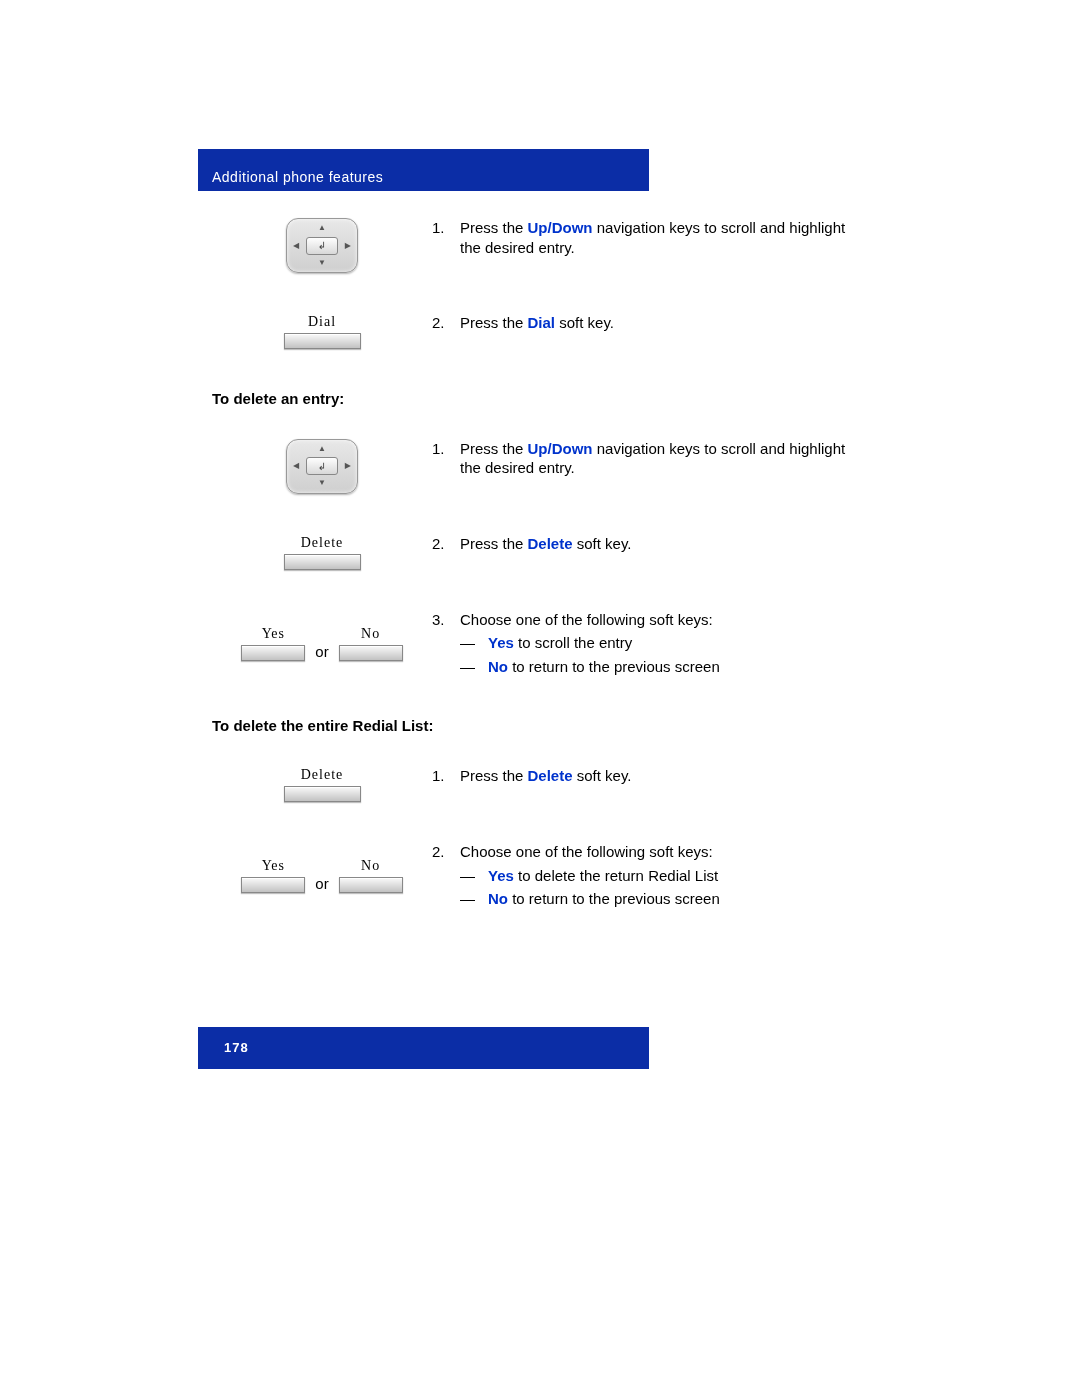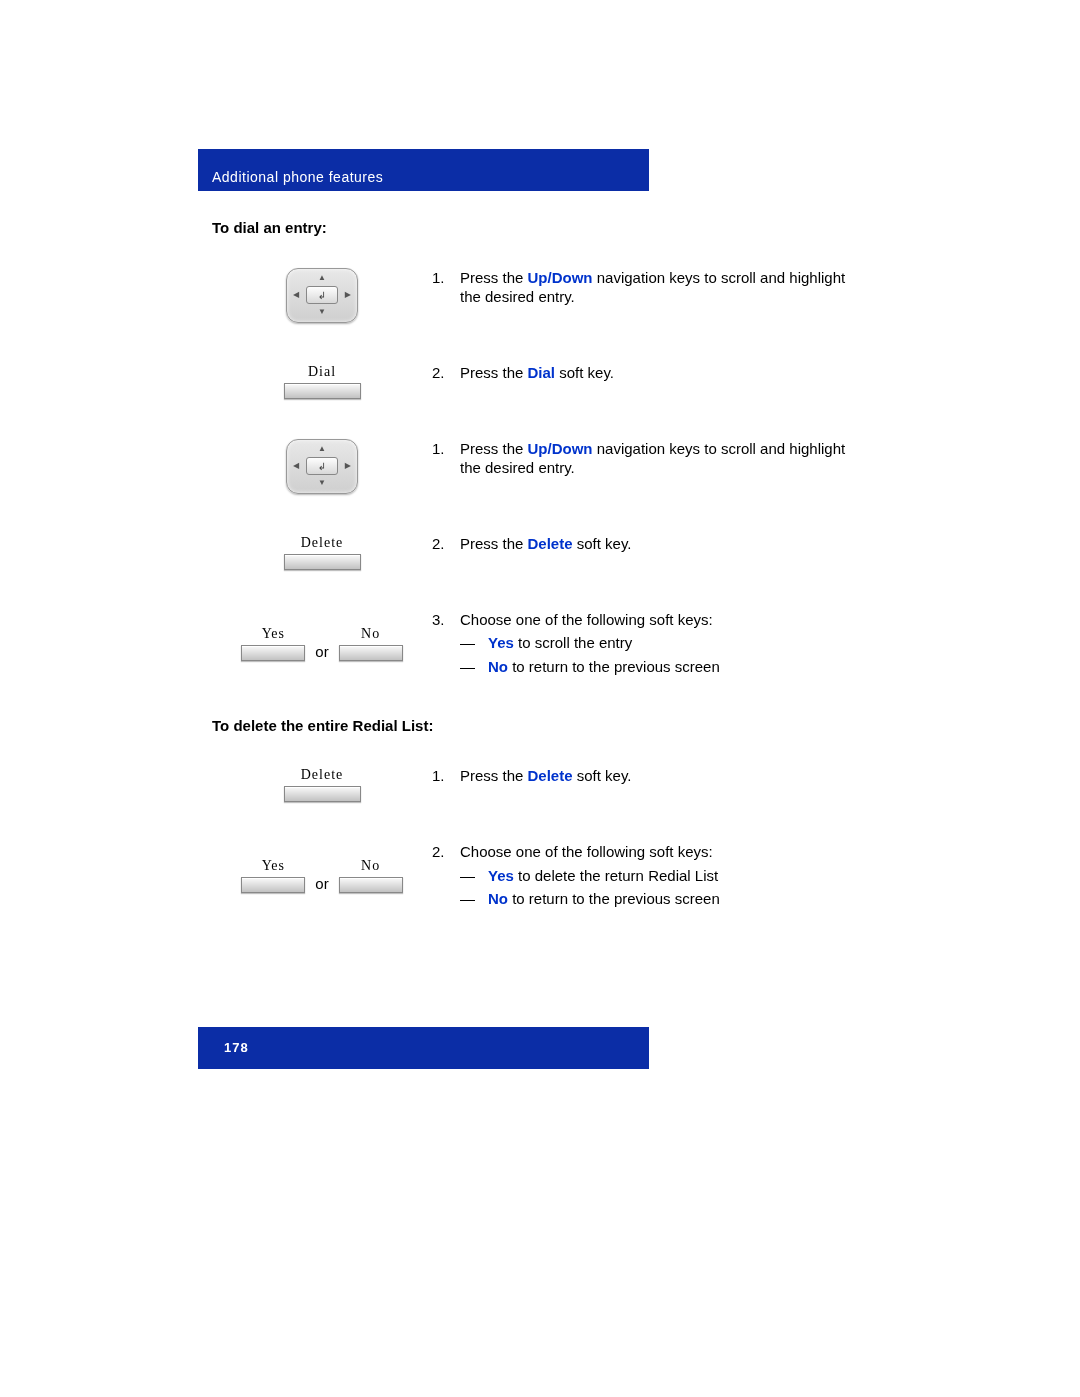--- a/index.html
+++ b/index.html
@@ -173,21 +173,20 @@
 <body>
 
 <div class="page">
 
   <div class="top-bar">
     <span class="top-bar-text">Additional phone features</span>
   </div>
 
   <div class="content">
 
-    <div class="section-heading">To dial an entry:</div>
 
     <div class="step-row">
       <div class="key-col">
         <div class="nav-key">
           <span class="arrow up">▲</span>
           <span class="arrow down">▼</span>
           <span class="arrow left">◀</span>
           <span class="arrow right">▶</span>
           <span class="center-btn">↲</span>
         </div>
@@ -212,20 +211,21 @@
       <div class="text-col">
         <div class="step-line">
           <span class="step-num">2.</span>
           <span class="step-body">
             <span>Press the </span><span class="bold-blue">Dial</span><span> soft key.</span>
           </span>
         </div>
       </div>
     </div>
 
+    <div class="section-heading">To delete an entry:</div>
 
     <div class="step-row">
       <div class="key-col">
         <div class="nav-key">
           <span class="arrow up">▲</span>
           <span class="arrow down">▼</span>
           <span class="arrow left">◀</span>
           <span class="arrow right">▶</span>
           <span class="center-btn">↲</span>
         </div>

